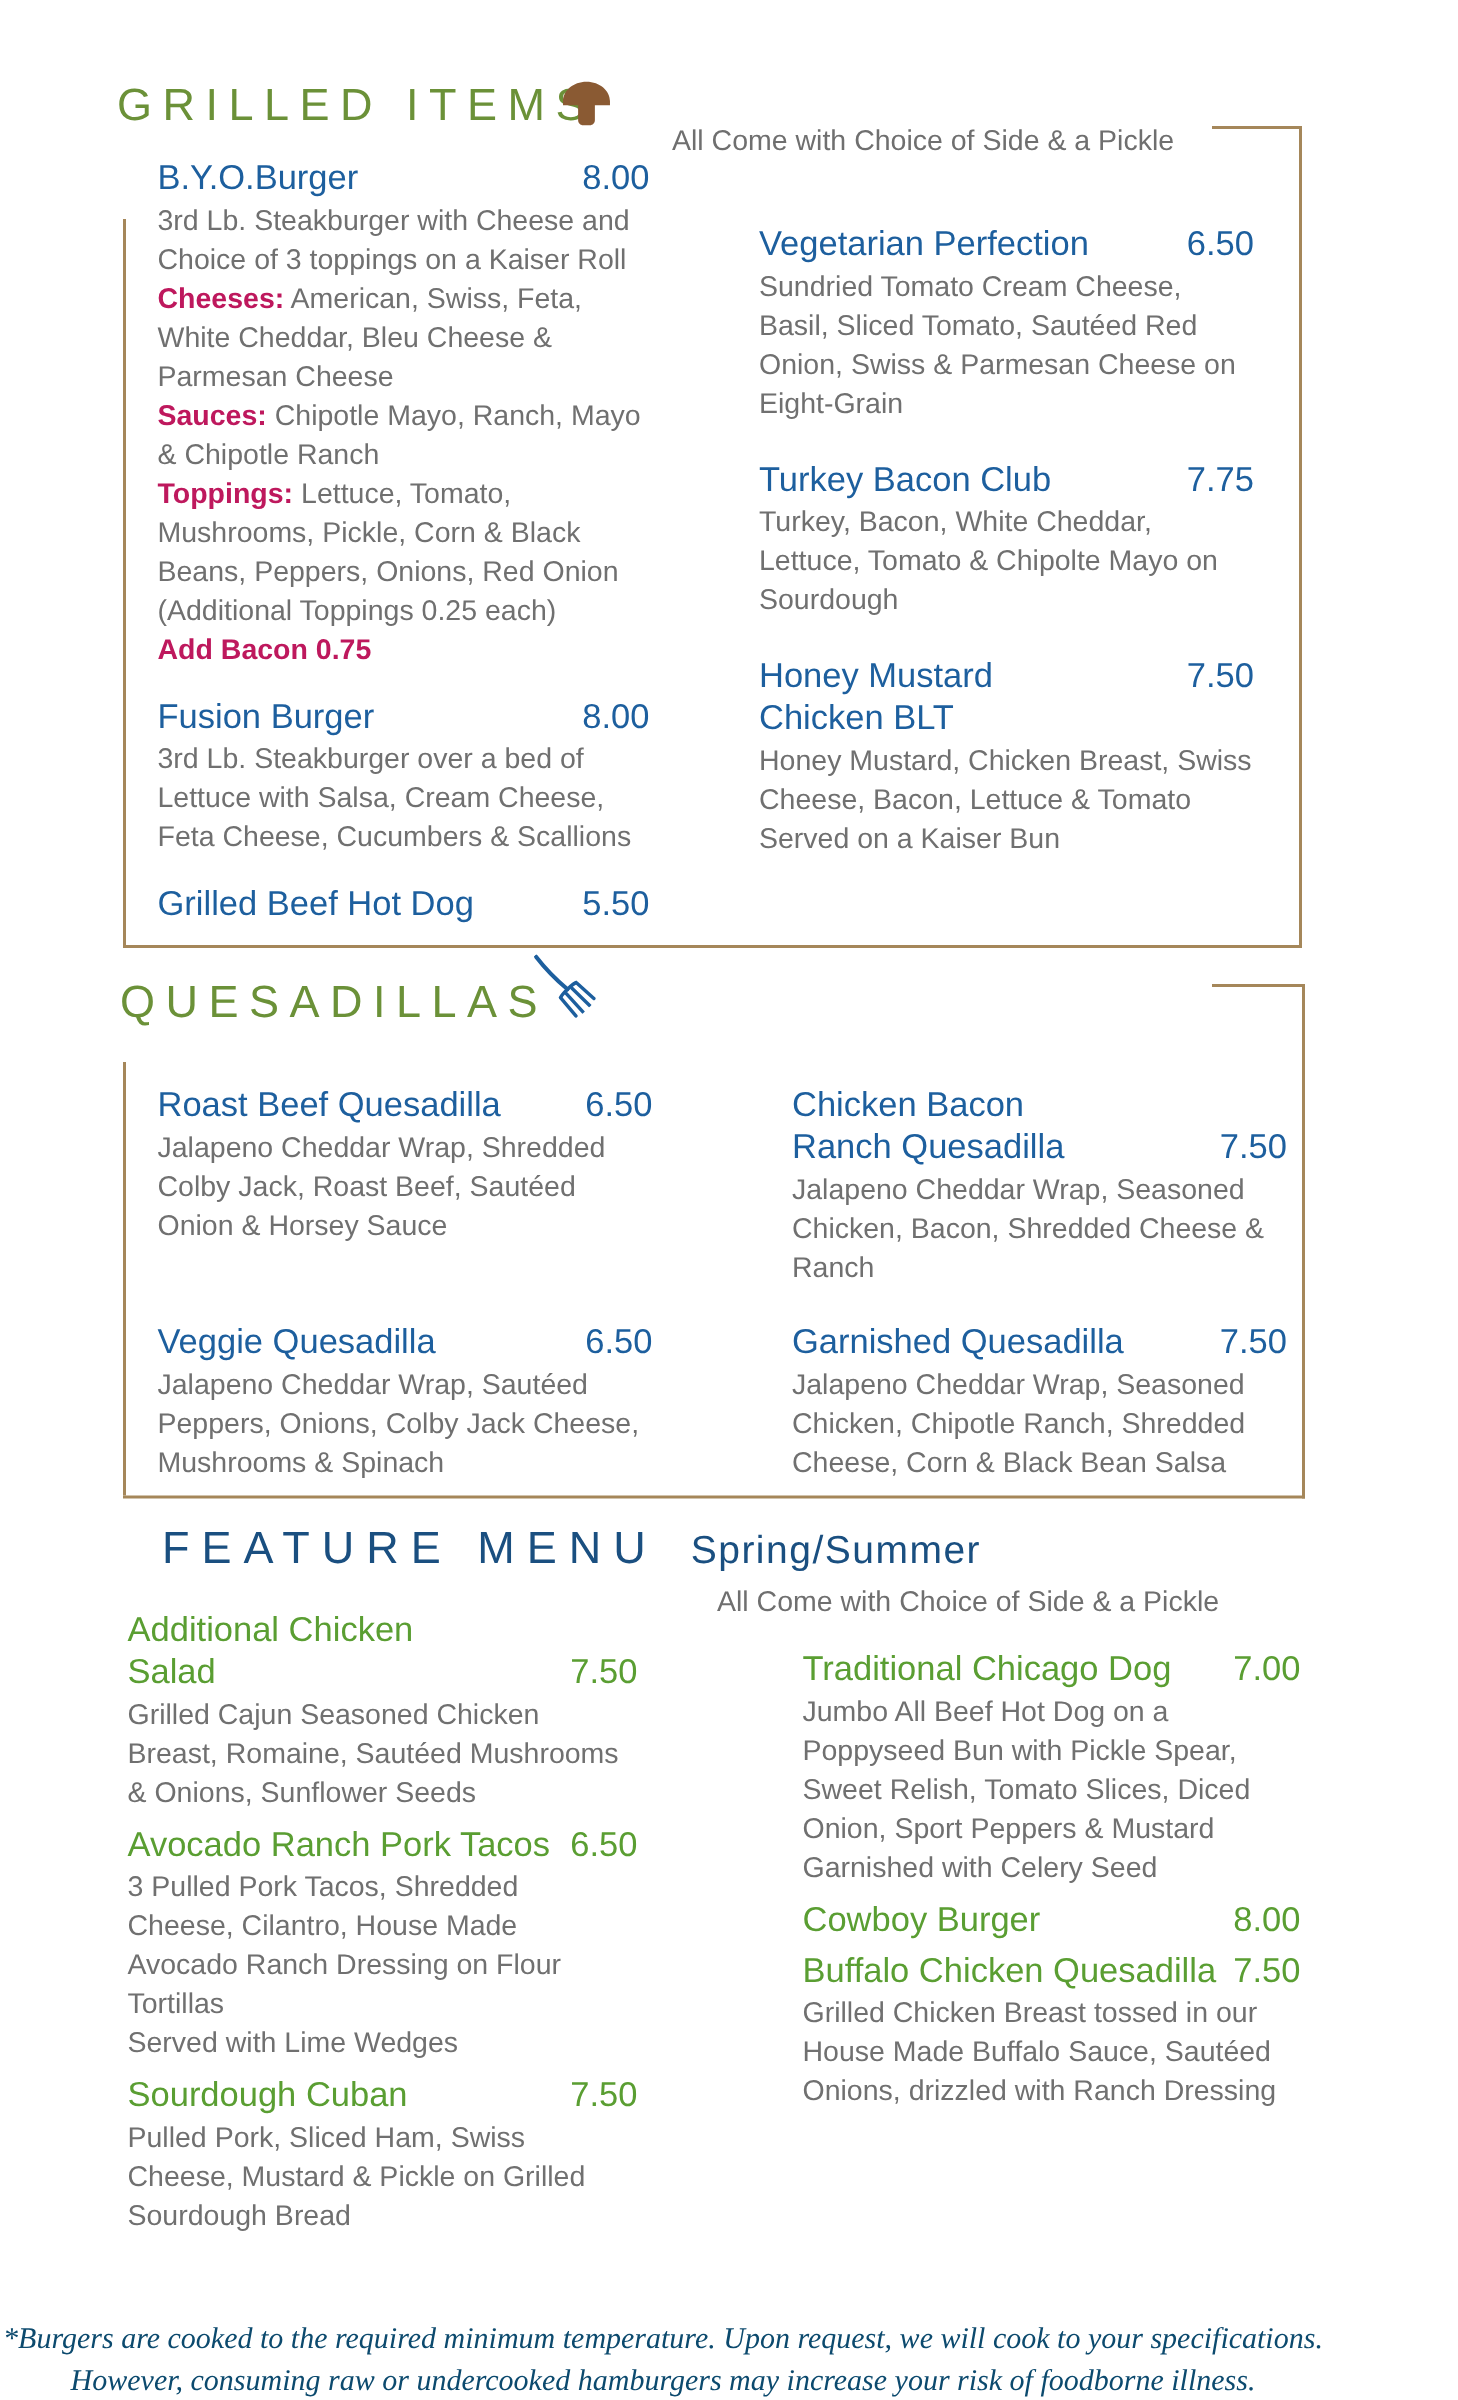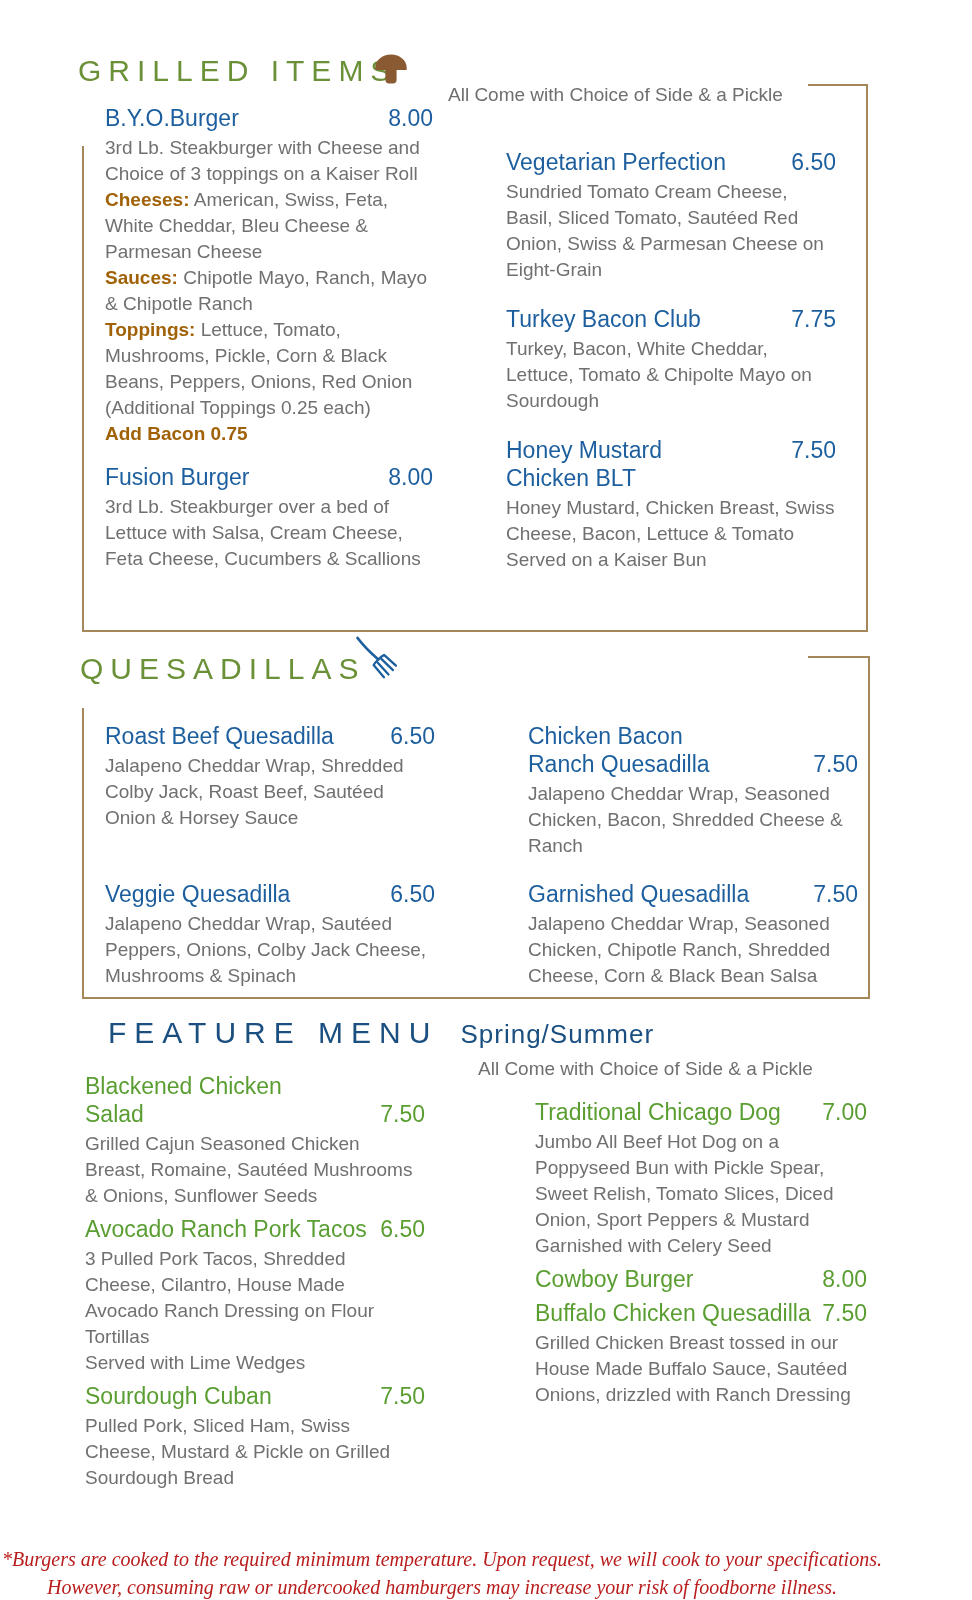--- a/index.html
+++ b/index.html
@@ -11,32 +11,32 @@
   .bline{position:absolute;background:#a5875a;}
   .col{position:absolute;}
   .item{}
   .nrow{display:flex;justify-content:space-between;align-items:baseline;
         font-size:23px;line-height:28px;}
   .blue .nm,.blue .pr{color:#1d5f9e;}
   .green .nm,.green .pr{color:#5a9e32;}
   .pr{white-space:nowrap;margin-left:8px;}
   .desc{margin:3px 0 0 0;font-size:19px;line-height:26px;color:#707070;}
   .seg{display:block;}
-  .lbl{font-weight:bold;color:#a16207;}
+  .lbl{font-weight:bold;color:#be185d;}
   .gl .item + .item{margin-top:16px;}
   .gr .item + .item{margin-top:22px;}
   .qcol .item + .item{margin-top:0;}
   .q-first{min-height:158px;}
   .fcol .item + .item{margin-top:6px;}
   .feature-title{display:flex;align-items:baseline;white-space:nowrap;margin-left:26px;}
   .ft-main{font-size:30px;letter-spacing:8px;color:#1a4f80;}
   .ft-season{font-size:26px;letter-spacing:1px;color:#1a4f80;margin-left:22px;}
   .footer-line{position:absolute;left:0;width:884px;text-align:center;
      font-family:"Liberation Serif", serif;font-style:italic;
-     font-size:20px;color:#b91c1c;}
+     font-size:20px;color:#0c4a6e;}
 </style>
 </head>
 <body>
 
 <div class="page">
 
   <div class="abs sec-title" style="left:78px;top:54px;">GRILLED ITEMS</div>
   <span class="abs" style="left:372px;top:52px;">
     <svg width="38" height="34" viewBox="0 0 34 30">
       <path d="M17 2 C9 2 3 7.5 3 13.5 L3 16 L12 16 L12 25 C12 26.6 13.3 28 15 28 L19 28 C20.7 28 22 26.6 22 25 L22 16 L31 16 L31 13.5 C31 7.5 25 2 17 2 Z" fill="#8a5a33"></path>
@@ -64,20 +64,26 @@
       </p>
     </div>
     <div class="item">
       <div class="nrow blue">
         <span class="nm">Fusion Burger</span>
         <span class="pr">8.00</span>
       </div>
       <p class="desc">
         <span class="seg">3rd Lb. Steakburger over a bed of Lettuce with Salsa, Cream Cheese, Feta Cheese, Cucumbers &amp; Scallions</span>
       </p>
+    </div>
+    <div class="item">
+      <div class="nrow blue">
+        <span class="nm">Grilled Beef Hot Dog</span>
+        <span class="pr">5.50</span>
+      </div>
     </div>
   </div>
 
   <div class="col gr" style="left:506px;top:148px;width:330px;">
     <div class="item">
       <div class="nrow blue">
         <span class="nm">Vegetarian Perfection</span>
         <span class="pr">6.50</span>
       </div>
       <p class="desc">
@@ -168,21 +174,21 @@
 
   <div class="abs feature-title" style="left:82px;top:1016px;">
     <span class="ft-main">FEATURE MENU</span>
     <span class="ft-season">Spring/Summer</span>
   </div>
   <div class="abs note" style="left:478px;top:1058px;">All Come with Choice of Side &amp; a Pickle</div>
 
   <div class="col fcol" style="left:85px;top:1072px;width:340px;">
     <div class="item">
       <div class="nrow green">
-        <span class="nm">Blackened Chicken</span>
+        <span class="nm">Additional Chicken</span>
       </div>
       <div class="nrow green">
         <span class="nm">Salad</span>
         <span class="pr">7.50</span>
       </div>
       <p class="desc" style="max-width:332px;">
         <span class="seg">Grilled Cajun Seasoned Chicken Breast, Romaine, Sautéed Mushrooms &amp; Onions, Sunflower Seeds</span>
       </p>
     </div>
     <div class="item">

